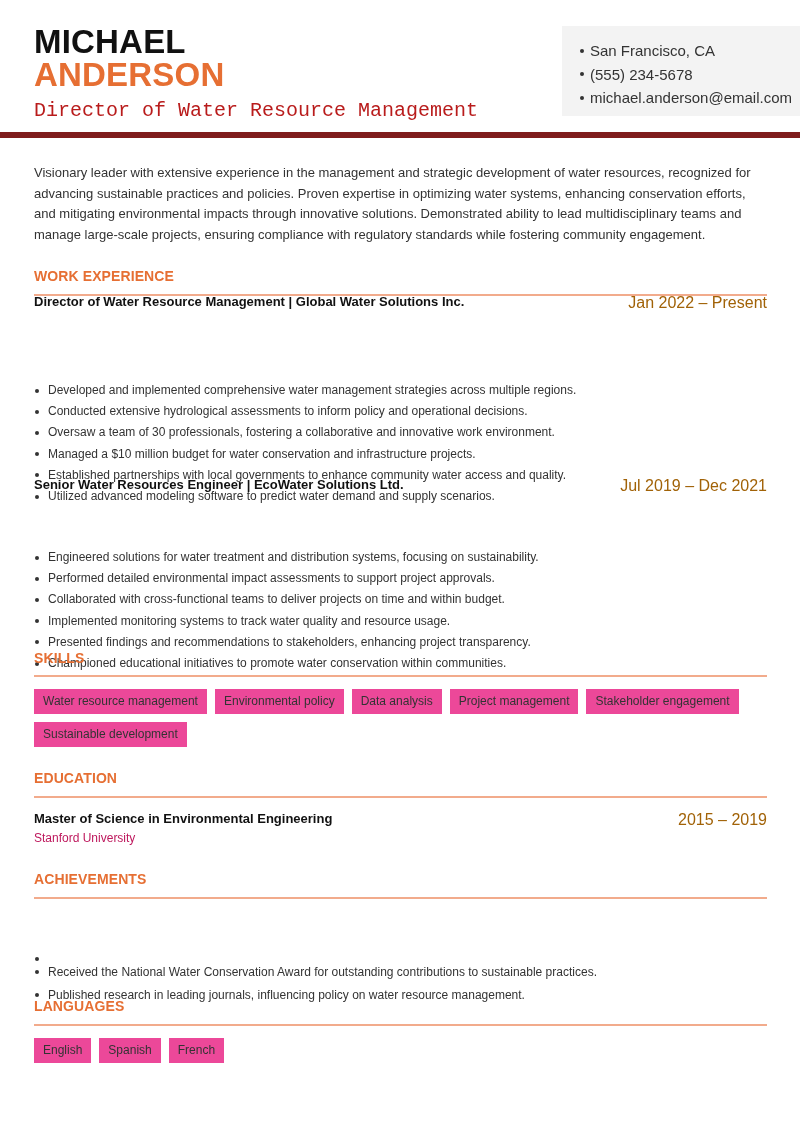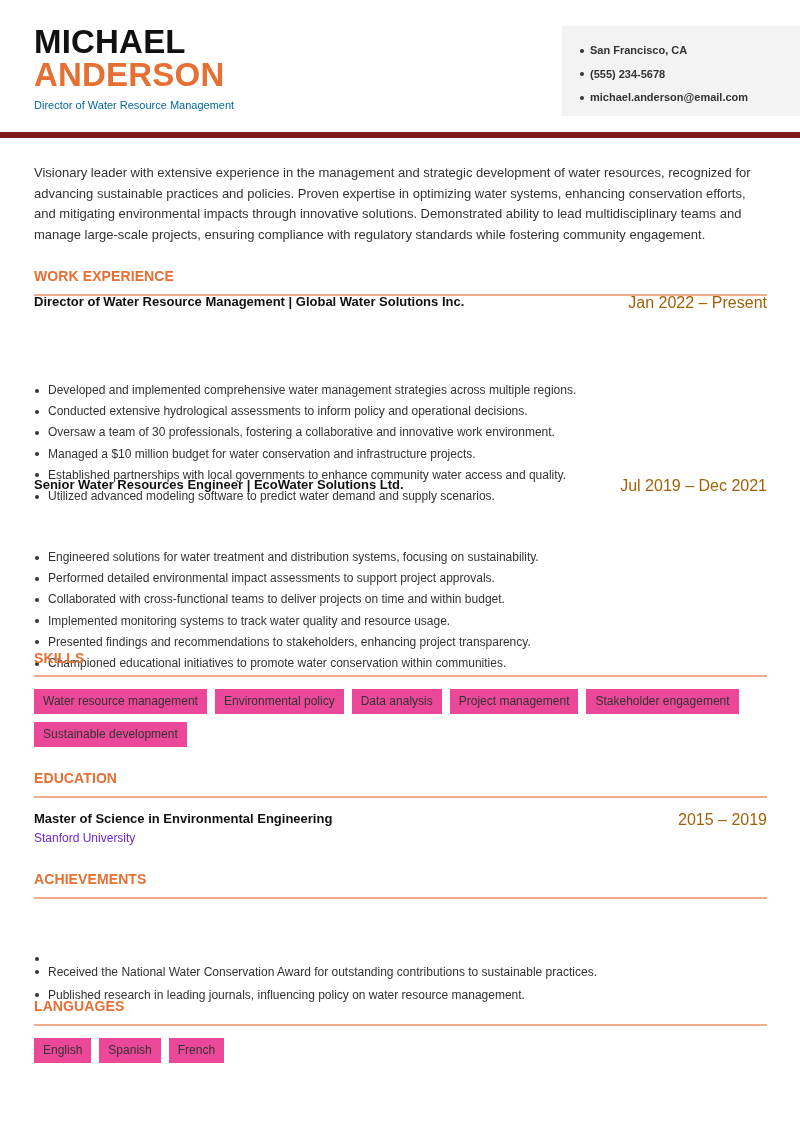--- a/index.html
+++ b/index.html
@@ -20,32 +20,32 @@
       font-size: 33px; font-weight: 700; color: #111111;
       letter-spacing: 0.2px; line-height: 36px;
     }
     .name-last {
       position: absolute; left: 34px; top: 57px;
       font-size: 33px; font-weight: 700; color: #e66f33;
       letter-spacing: 0.2px; line-height: 36px;
     }
     .job-title {
       position: absolute; left: 34px; top: 99px;
-      font-size: 11px; color: #0369a1;
+      font-size: 20px; color: #b91c1c; font-family: Liberation Mono, monospace;
     }
     .contact-box {
       position: absolute; left: 562px; top: 26px;
       width: 238px; height: 90px;
       background: #f3f3f3;
       padding: 13px 0 0 18px;
     }
     .contact-item {
-      font-size: 11px; color: #333333;
+      font-size: 15px; color: #333333;
       line-height: 23.5px;
-      display: flex; align-items: center; font-weight: bold;
+      display: flex; align-items: center;
     }
     .bullet-dot {
       display: inline-block; width: 4px; height: 4px; border-radius: 50%;
       background: #333333; margin-right: 6px; flex-shrink: 0;
     }
     .summary {
       position: absolute; left: 34px; top: 163px; width: 735px;
       font-size: 13px; line-height: 20.7px; color: #333333;
     }
     .section-title {
@@ -80,21 +80,21 @@
       background: #ec4899; color: #333333;
       font-size: 12px; height: 25px; line-height: 25px;
       padding: 0 9px;
     }
     .edu-head {
       position: absolute; left: 34px; width: 733px; top: 811px;
       display: flex; justify-content: space-between; font-size: 13px;
     }
     .edu-school {
       position: absolute; left: 34px; top: 831px;
-      font-size: 12px; color: #6d28d9;
+      font-size: 12px; color: #be185d;
     }
   </style>
 </head>
 <body>
 
 <div class="header">
   <div class="name-first">MICHAEL</div>
   <div class="name-last">ANDERSON</div>
   <div class="job-title">Director of Water Resource Management</div>
   <div class="contact-box">

